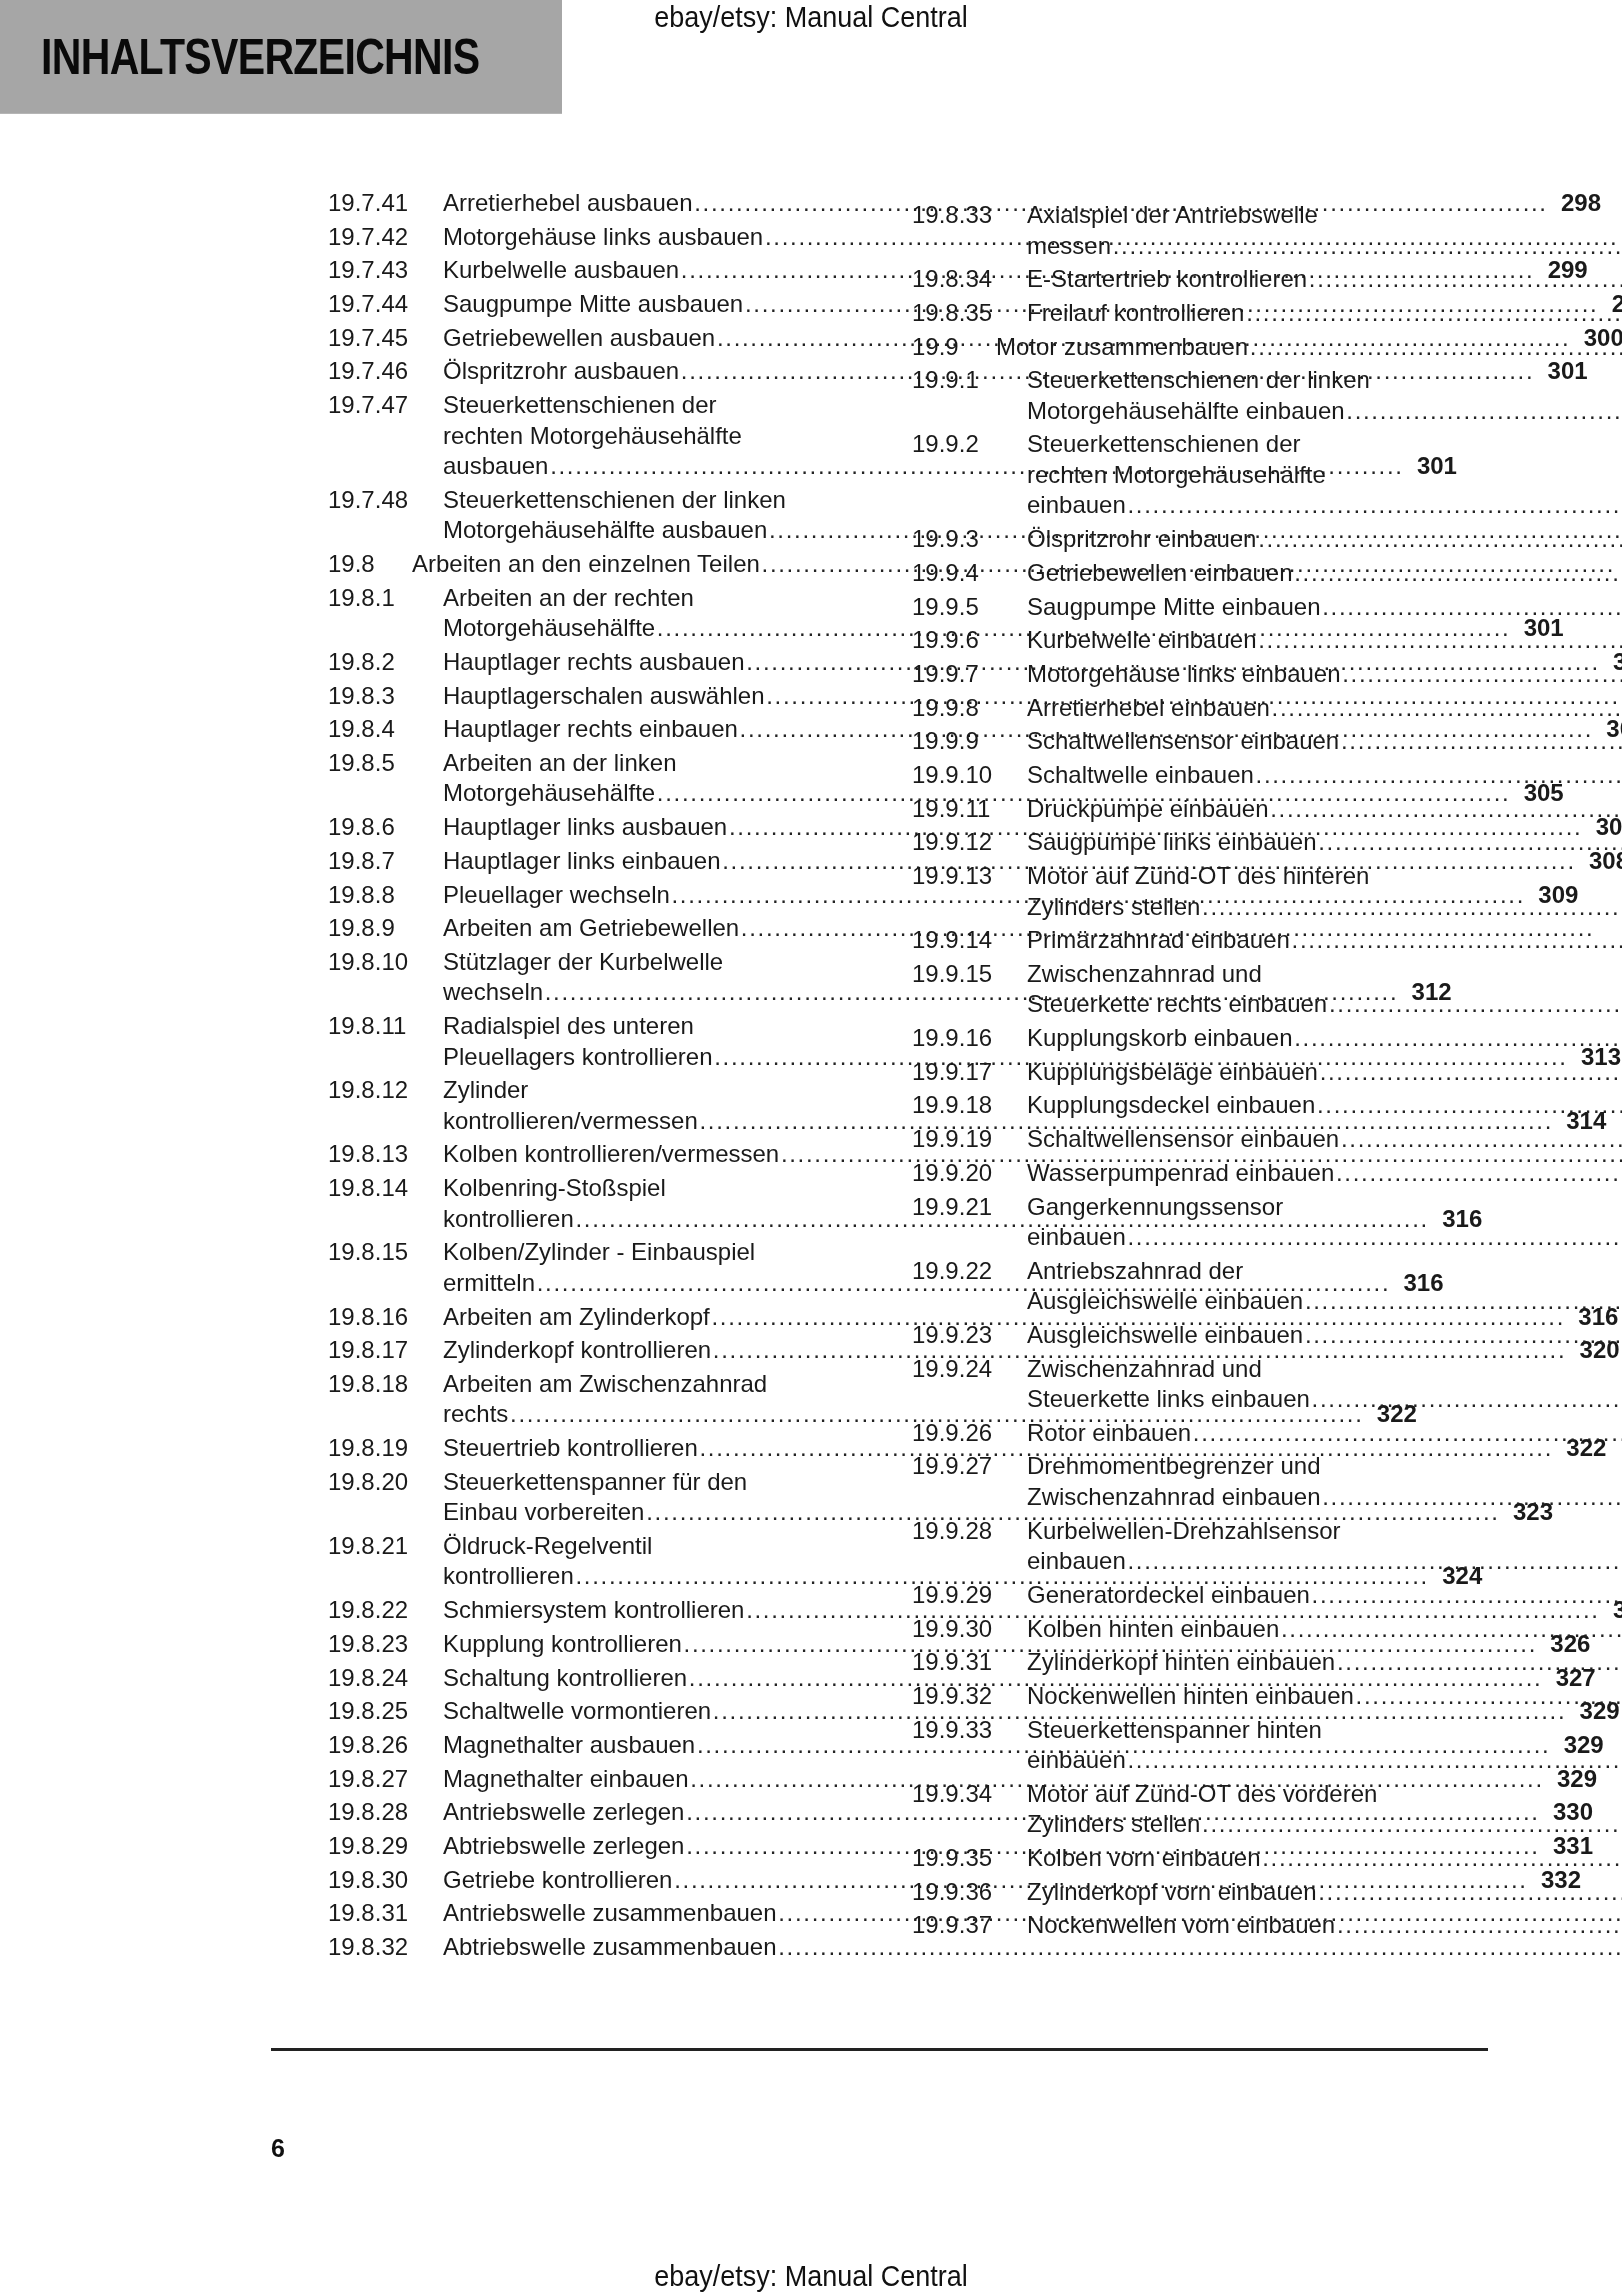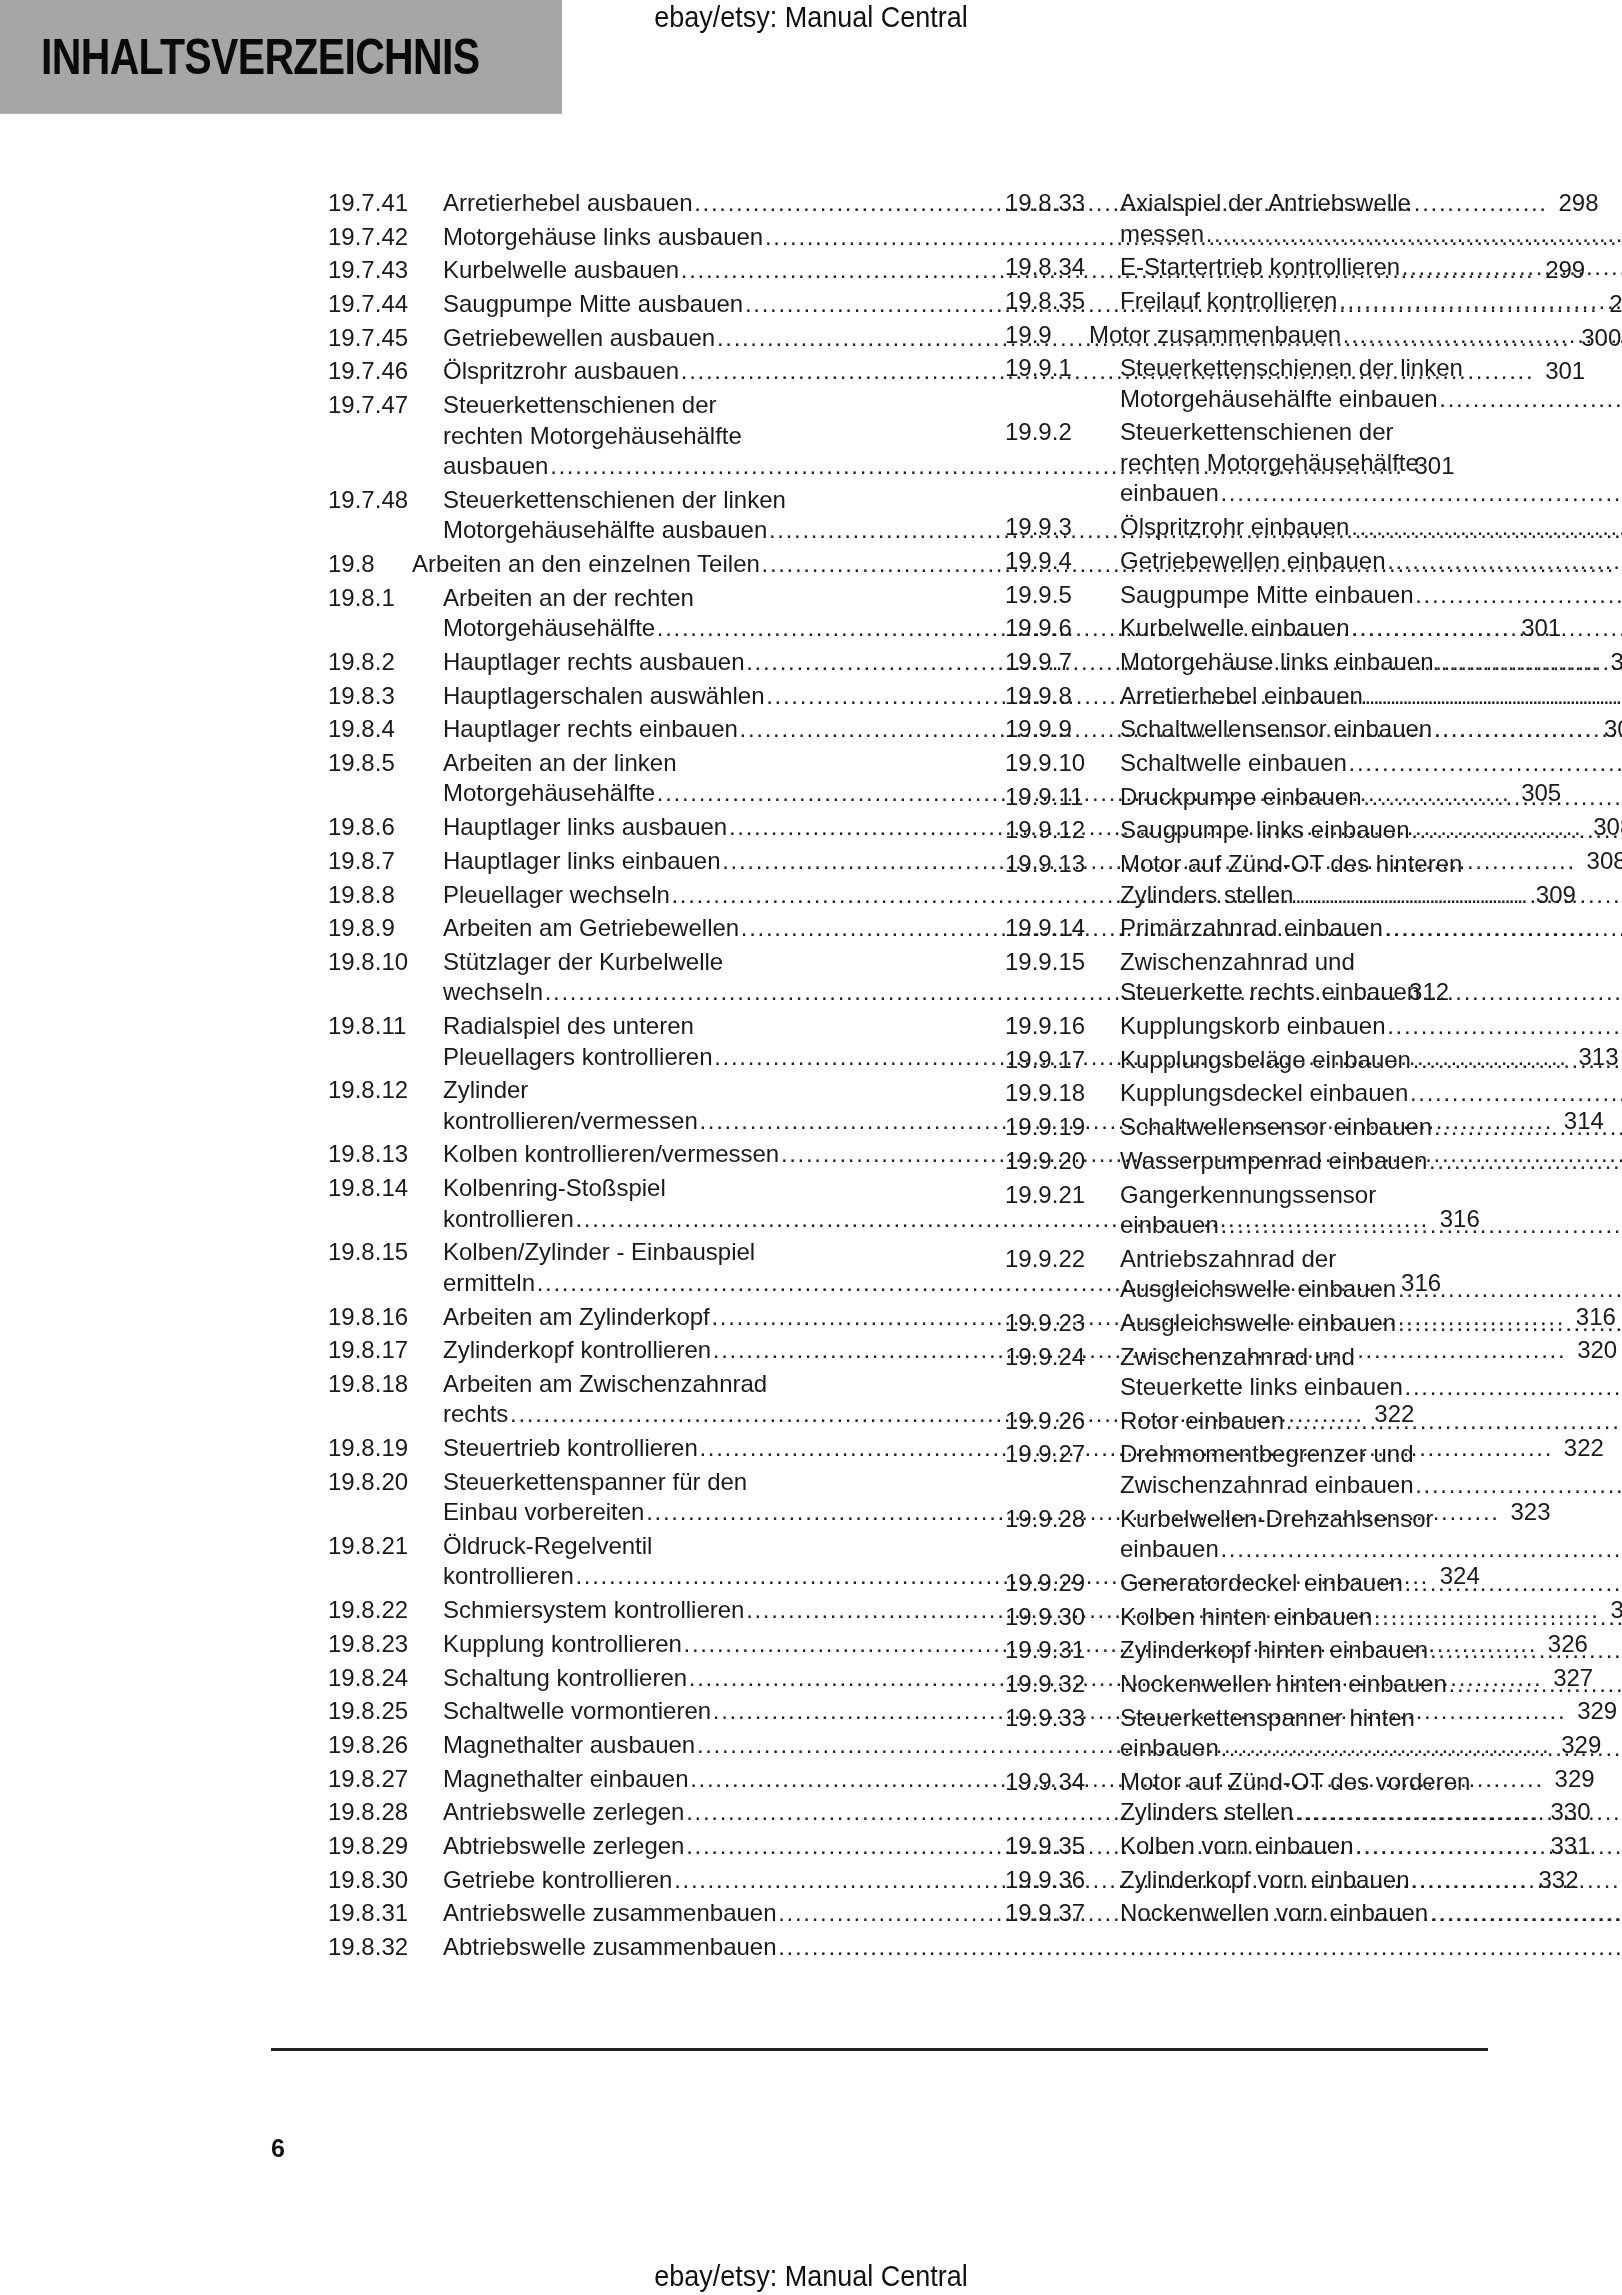--- a/index.html
+++ b/index.html
@@ -4,30 +4,30 @@
 <style>
   html, body { margin: 0; padding: 0; background: #ffffff; }
   body { width: 1622px; height: 2295px; position: relative; overflow: hidden; font-family: "Liberation Sans", sans-serif; color: #1a1a1a; }
   .header-box { position: absolute; left: 0; top: 0; width: 562px; height: 113px; background: #a6a6a6; border-bottom: 1.7px solid #b5b5b5; }
   .header-title { position: absolute; left: 41px; top: 32px; font-family: "Liberation Sans", sans-serif; font-weight: bold; font-size: 50px; letter-spacing: -0.8px; color: #0a0a0a; transform: scaleX(0.82); transform-origin: left top; line-height: 1; }
   .watermark { position: absolute; left: 0; width: 1622px; text-align: center; font-family: "Liberation Sans", sans-serif; font-size: 30px; color: #111; transform: scaleX(0.9); }
   .watermark.top { top: 0px; }
   .watermark.bottom { top: 2259px; }
   .toc-col { position: absolute; top: 188px; }
   .toc-col.left { left: 328px; width: 533px; }
-  .toc-col.right { left: 1005px; width: 527px; }
+  .toc-col.right { left: 912px; width: 527px; margin-top: 12px; }
   .entry { display: grid; grid-template-columns: 115px 1fr; font-size: 24px; line-height: 30.5px; margin-bottom: 3.2px; }
   .entry.level2 { grid-template-columns: 84px 1fr; }
   .entry .num { white-space: nowrap; }
   .entry .body { display: block; }
   .entry .line { display: flex; align-items: baseline; }
   .entry .line .txt { white-space: nowrap; }
   .entry .line .dots { flex: 1; overflow: hidden; white-space: nowrap; margin: 0 8.3px 0 1.7px; letter-spacing: 1.7px; color: #222; }
   .entry .line .dots::before { content: "......................................................................................................"; }
-  .entry .line .pg { white-space: nowrap; min-width: 45px; text-align: center; }
+  .entry .line .pg { white-space: nowrap; min-width: 45px; text-align: right; font-weight: bold; }
   .divider { position: absolute; left: 271px; top: 2048px; width: 1217px; height: 2.5px; background: #222; }
   .page-num { position: absolute; left: 271px; top: 2134px; font-weight: bold; font-size: 25px; color: #111; }
 </style>
 </head>
 <body>
 
 <div class="header-box">
   <div class="header-title">INHALTSVERZEICHNIS</div>
 </div>
 <div class="watermark top">ebay/etsy: Manual Central</div>

